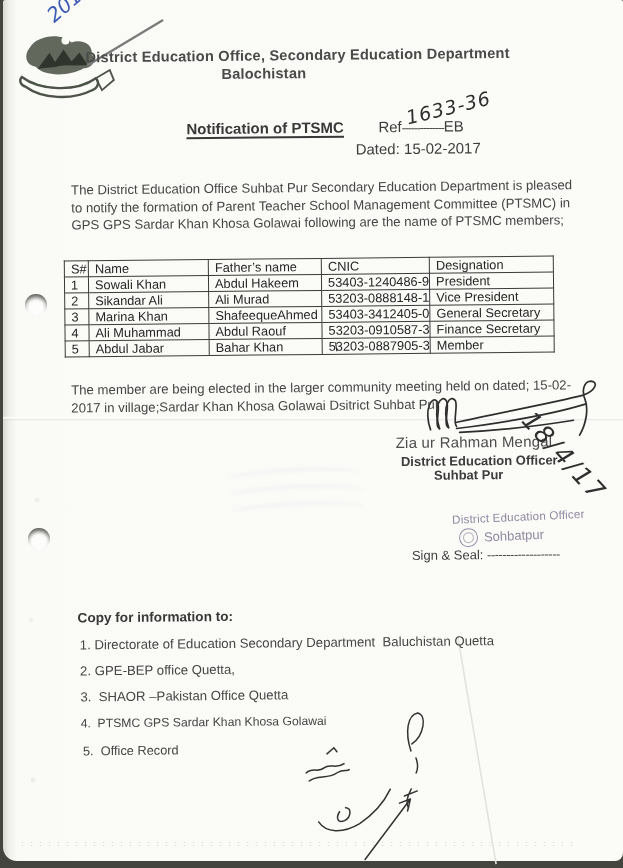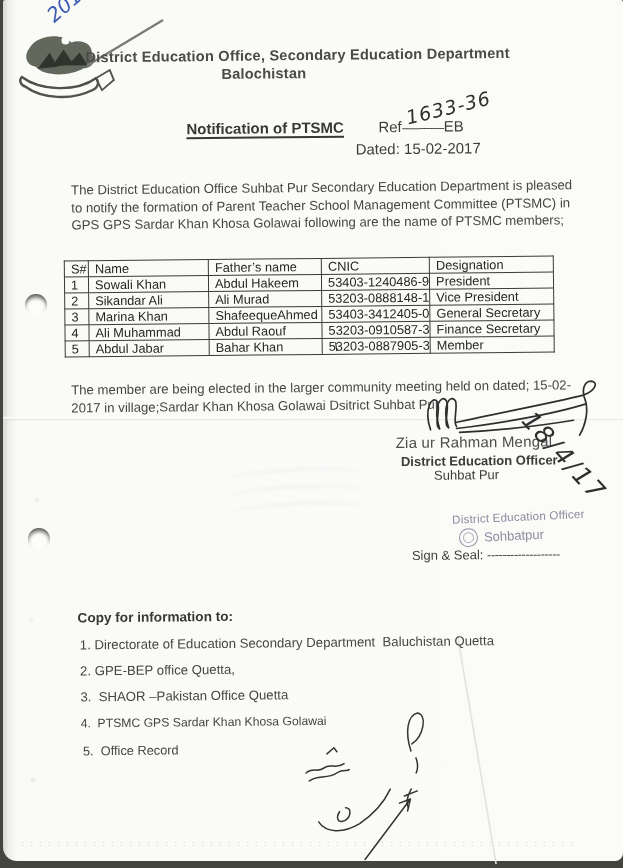--- a/index.html
+++ b/index.html
@@ -56,21 +56,21 @@
   .para2{left:68px;top:379px;width:508px;}
   
   table.members{position:absolute;left:62px;top:258px;border-collapse:collapse;
     font-size:12.8px;color:#262626;table-layout:fixed;}
   table.members td,table.members th{border:1.2px solid #3a3a3a;height:14.8px;
     padding:0 0 0 6px;text-align:left;font-weight:normal;white-space:nowrap;overflow:hidden;}
   .cw0{width:24px;} .cw1{width:120px;} .cw2{width:113px;} .cw3{width:105px;} .cw4{width:124px;}
   
   .sig-name{left:392px;top:435px;font-size:15px;color:#4c4c4c;letter-spacing:.2px;}
   .sig-title{left:397px;top:455px;font-size:13px;font-weight:700;color:#3c3c3c;}
-  .sig-loc{left:430px;top:469px;font-size:13px;font-weight:400;color:#3c3c3c;}
+  .sig-loc{left:430px;top:469px;font-size:13px;font-weight:700;color:#3c3c3c;}
   .hw-date{left:534px;top:408px;font-size:25px;font-style:italic;font-family:"DejaVu Sans",sans-serif;
     color:#2f2f2f;transform:rotate(48deg);transform-origin:0 0;letter-spacing:2px;}
   
   .stamp{left:448px;top:512px;transform:rotate(-2deg);color:rgba(125,115,145,.85);}
   .stamp .s1{font-size:11.6px;letter-spacing:.2px;white-space:nowrap;}
   .stamp .row{display:flex;align-items:center;margin-top:3px;margin-left:6px;}
   .emblem{width:17px;height:17px;border-radius:50%;border:1.4px solid rgba(125,115,145,.8);
     position:relative;margin-right:6px;flex:none;}
   .emblem::after{content:"";position:absolute;left:3px;top:3px;right:3px;bottom:3px;border-radius:50%;
     border:1px solid rgba(125,115,145,.55);}

